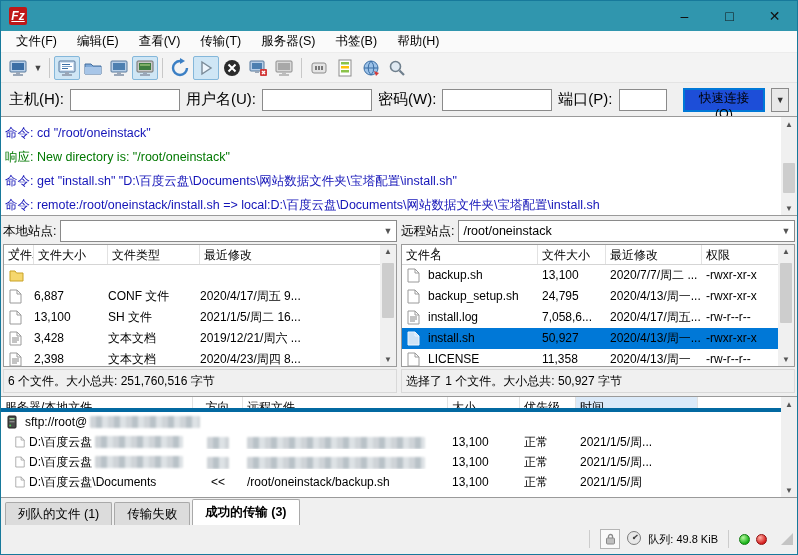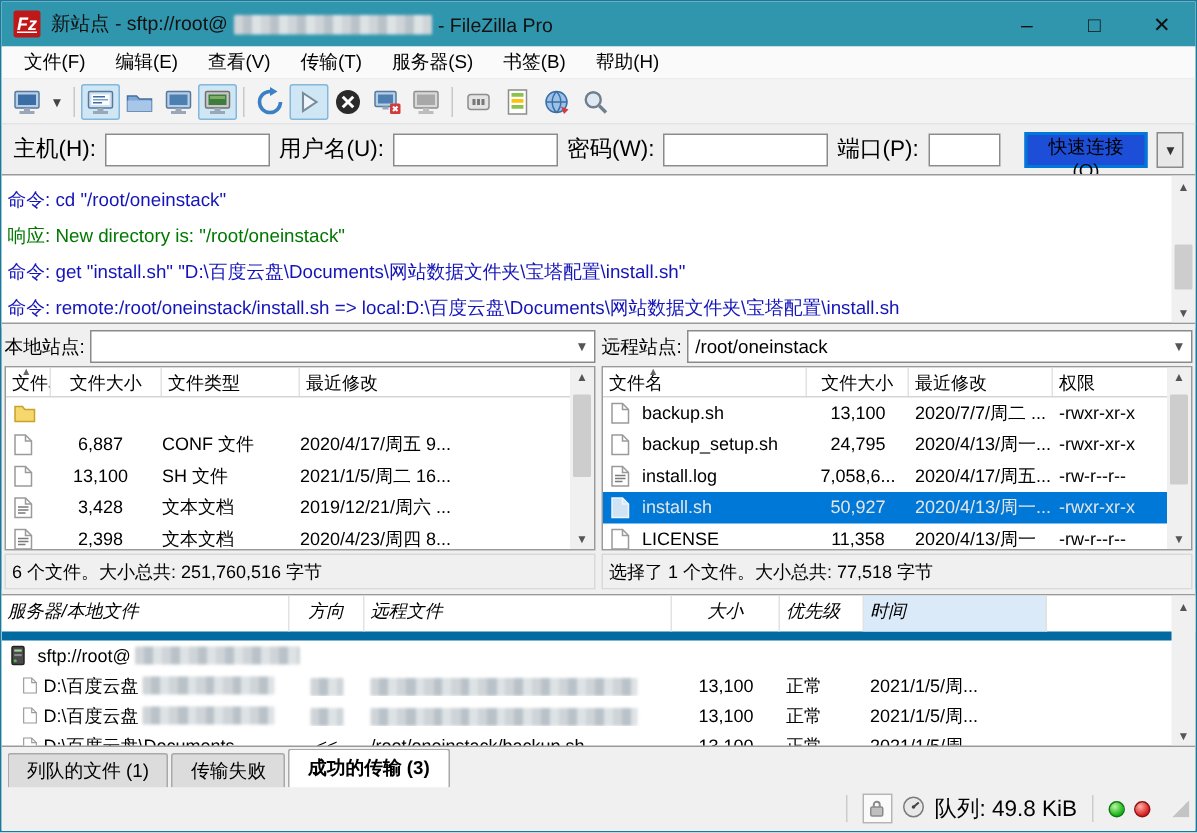--- a/index.html
+++ b/index.html
@@ -54,30 +54,30 @@
   .panel { flex:1; display:flex; flex-direction:column; min-width:0; }
   .pathbar { height:25px; display:flex; align-items:center; gap:4px; padding:1px 0; }
   .path-label { font-size:12.5px; white-space:nowrap; }
   .combo { flex:1; height:22px; border:1px solid #8a8a8a; background:#fff; display:flex; align-items:center; padding-left:4px; font-size:12.5px; overflow:hidden; white-space:nowrap; }
   .combo .dd { margin-left:auto; width:16px; align-self:stretch; display:flex; align-items:center; justify-content:center; color:#555; font-size:9px; }
   .listbox { height:126px; border:1px solid #9a9a9a; background:#fff; position:relative; overflow:hidden; }
   .lhead { display:flex; height:20px; border-bottom:1px solid #d5d5d5; background:#fff; font-size:12px; }
   .hcell { padding:2px 4px; border-right:1px solid #e2e2e2; white-space:nowrap; overflow:hidden; position:relative; }
   .hcaret { font-size:7px; color:#666; position:absolute; top:0; left:10px; }
   .fl-row { display:flex; height:21px; align-items:center; font-size:12px; white-space:nowrap; }
-  .fl-row.sel { background:#0078d7; color:#e5e5e5; }
+  .fl-row.sel { background:#0078d7; color:#000000; }
   .cell { padding:0 4px; overflow:hidden; }
-  .r { text-align:center; }
+  .r { text-align:left; }
   .icon-cell { width:26px; flex:0 0 auto; display:flex; justify-content:flex-start; padding-left:5px; }
   .pstatus { height:20px; display:flex; align-items:center; font-size:12px; padding:11px 4px; border:1px solid #d9d9d9; background:#f0f0f0; margin-top:2px; }
 
   
   .queue { height:102px; background:#fff; border-top:1px solid #9a9a9a; border-bottom:1px solid #9a9a9a; position:relative; overflow:hidden; flex:0 0 auto; }
   .q-row { display:flex; height:20px; align-items:center; font-size:12px; white-space:nowrap; }
-  .q-head { height:30px; border-bottom:6px solid #0369a1;font-style:italic; }
+  .q-head { height:15px; border-bottom:4px solid #0369a1; }
   .q-c1{width:192px;} .q-c2{width:50px;text-align:center;} .q-c3{width:205px;} .q-c4{width:72px;} .q-c5{width:56px;} .q-c6{width:122px;}
   .hl { background:#dbeaf9; }
 
   
   .tabs { height:27px; display:flex; align-items:flex-end; padding-left:4px; gap:2px; background:#f0f0f0; flex:0 0 auto; }
   .tab { height:23px; padding:0 12px; display:flex; align-items:center; font-size:12.5px; background:#dcdcdc; border:1px solid #a9a9a9; border-bottom:none; border-radius:2px 2px 0 0; }
   .tab.active { background:#fff; font-weight:bold; height:26px; }
 
   
   .statusbar { height:28px; background:#f0f0f0; display:flex; align-items:center; padding:0 4px; flex:0 0 auto; }
@@ -90,25 +90,20 @@
   .grip { width:12px; height:12px; margin-left:8px; background:
     linear-gradient(135deg, transparent 50%, #b9b9b9 50%) ; clip-path:polygon(100% 0,100% 100%,0 100%); opacity:.8; }
 </style>
 </head>
 <body>
 
 <div class="window">
 
   <div class="titlebar">
     <div class="logo">Fz</div>
-    <div class="title-text">
-      <span>新站点 - sftp://root@</span>
-      <span class="blur" style="width:132px;height:13px"></span>
-      <span>- FileZilla Pro</span>
-    </div>
     <div class="win-controls">
       <div class="win-btn">–</div>
       <div class="win-btn">□</div>
       <div class="win-btn">✕</div>
     </div>
   </div>
 
   <div class="menubar">
     <div class="menu-item">文件(F)</div>
     <div class="menu-item">编辑(E)</div>
@@ -422,21 +417,21 @@
           <div class="cell" style="flex:1">-rw-r--r--</div>
         </div>
         <div class="vscroll" style="height:100%">
           <div class="arr">▲</div>
           <div style="height:4px"></div>
             <div class="thumb" style="height:60px"></div>
             <div class="spacer"></div>
           <div class="arr">▼</div>
         </div>
       </div>
-      <div class="pstatus">选择了 1 个文件。大小总共: 77,518 字节</div>
+      <div class="pstatus">选择了 1 个文件。大小总共: 50,927 字节</div>
     </div>
   </div>
 
   <div class="hsplit"></div>
 
   <div class="queue">
     <div class="lhead q-head">
       <div class="hcell q-c1">服务器/本地文件</div>
       <div class="hcell q-c2">方向</div>
       <div class="hcell q-c3">远程文件</div>
@@ -521,21 +516,21 @@
             <path d="M3.5 5 V3.5 a2 2 0 0 1 4 0 V5" fill="none" stroke="#8a8a8a" stroke-width="1.3"></path>
           </svg>
       </div>
       <div>
         <svg width="16" height="16" viewBox="0 0 16 16">
             <circle cx="8" cy="8" r="6.5" fill="#e8e8e8" stroke="#7a7a7a"></circle>
             <path d="M8 8 L11.5 5" stroke="#444" stroke-width="1.4"></path>
             <circle cx="8" cy="8" r="1.2" fill="#444"></circle>
           </svg>
       </div>
-      <span style="font-size:15px">队列: 49.8 KiB</span>
+      <span style="font-size:11px">队列: 49.8 KiB</span>
       <div class="sb-sep"></div>
       <div class="led green"></div>
       <div class="led red"></div>
       <div class="grip"></div>
     </div>
   </div>
 
 </div>
 
 </body></html>

